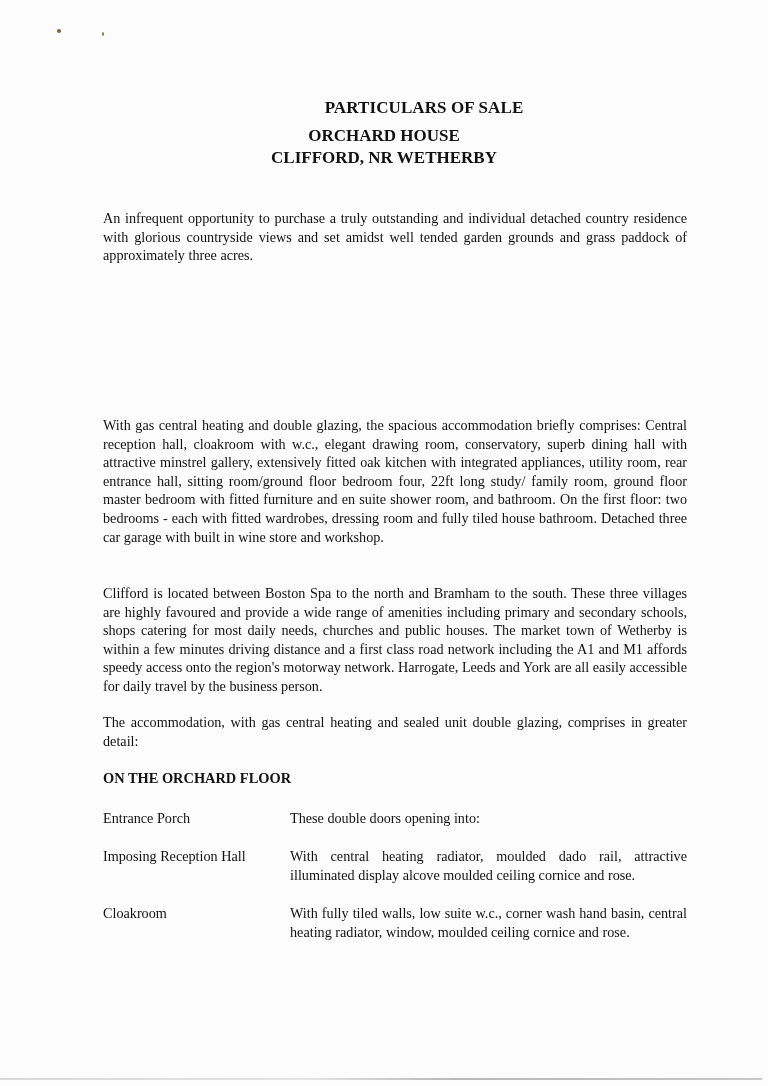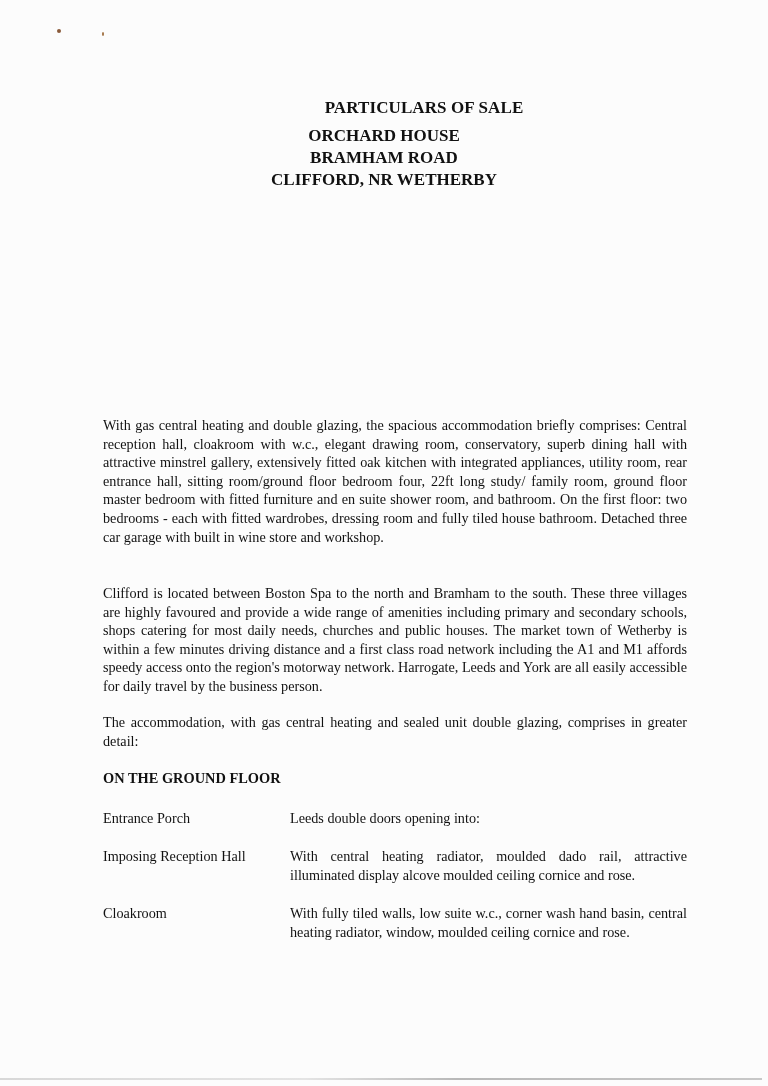--- a/index.html
+++ b/index.html
@@ -55,33 +55,33 @@
 <body>
 
 <div class="page">
   <span class="speck speck1"></span>
   <span class="speck speck2"></span>
 
   <h1 class="heading h-main">PARTICULARS OF SALE</h1>
 
   <div class="address">
     <div>ORCHARD HOUSE</div>
-    <div>BRAMHAM ROAD</div>
     <div>CLIFFORD, NR WETHERBY</div>
   </div>
 
+  <p class="body-text p1">An infrequent opportunity to purchase a truly outstanding and individual detached country residence with glorious countryside views and set amidst well tended garden grounds and grass paddock of approximately three acres.</p>
   <p class="body-text p4">With gas central heating and double glazing, the spacious accommodation briefly comprises: Central reception hall, cloakroom with w.c., elegant drawing room, conservatory, superb dining hall with attractive minstrel gallery, extensively fitted oak kitchen with integrated appliances, utility room, rear entrance hall, sitting room/ground floor bedroom four, 22ft long study/ family room,  ground floor master bedroom with fitted furniture and en suite shower room, and bathroom.  On the first floor:  two bedrooms - each with fitted wardrobes, dressing room and fully tiled house bathroom.  Detached three car garage with built in wine store and workshop.</p>
   <p class="body-text p5">Clifford is located between Boston Spa to the north and Bramham to the south.  These three villages are highly favoured and provide a wide range of amenities including primary and secondary schools, shops catering for most daily needs, churches and public houses.  The market town of Wetherby is within a few minutes driving distance and a first class road network including the A1 and M1 affords speedy access onto the region's motorway network. Harrogate, Leeds and York are all easily accessible for daily travel by the business person.</p>
   <p class="body-text p6">The accommodation, with gas central heating and sealed unit double glazing, comprises in greater detail:</p>
 
-  <h2 class="section-title">ON THE GROUND FLOOR</h2>
+  <h2 class="section-title">ON THE ORCHARD FLOOR</h2>
 
   <div class="room r1">
     <div class="room-name">Entrance Porch</div>
-    <p class="room-desc">Leeds double doors opening into:</p>
+    <p class="room-desc">These double doors opening into:</p>
   </div>
 
   <div class="room r2">
     <div class="room-name">Imposing Reception Hall</div>
     <p class="room-desc">With central heating radiator, moulded dado rail, attractive illuminated display alcove moulded ceiling cornice and rose.</p>
   </div>
 
   <div class="room r3">
     <div class="room-name">Cloakroom</div>
     <p class="room-desc">With fully tiled walls, low suite w.c., corner wash hand basin, central heating radiator, window, moulded ceiling cornice and rose.</p>

